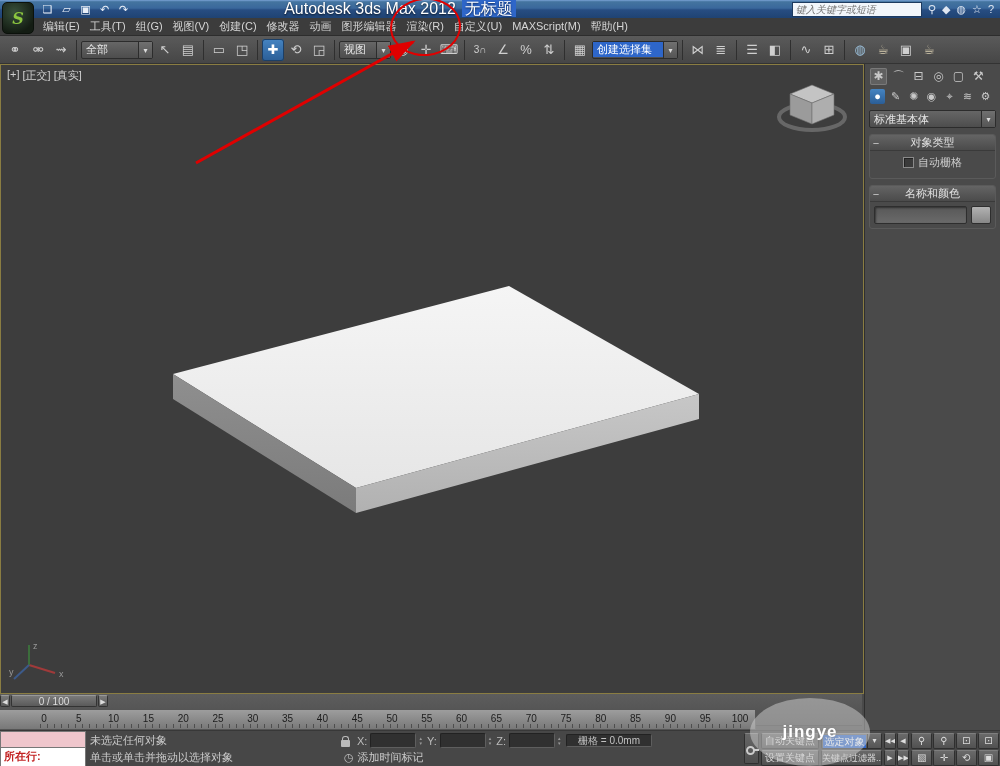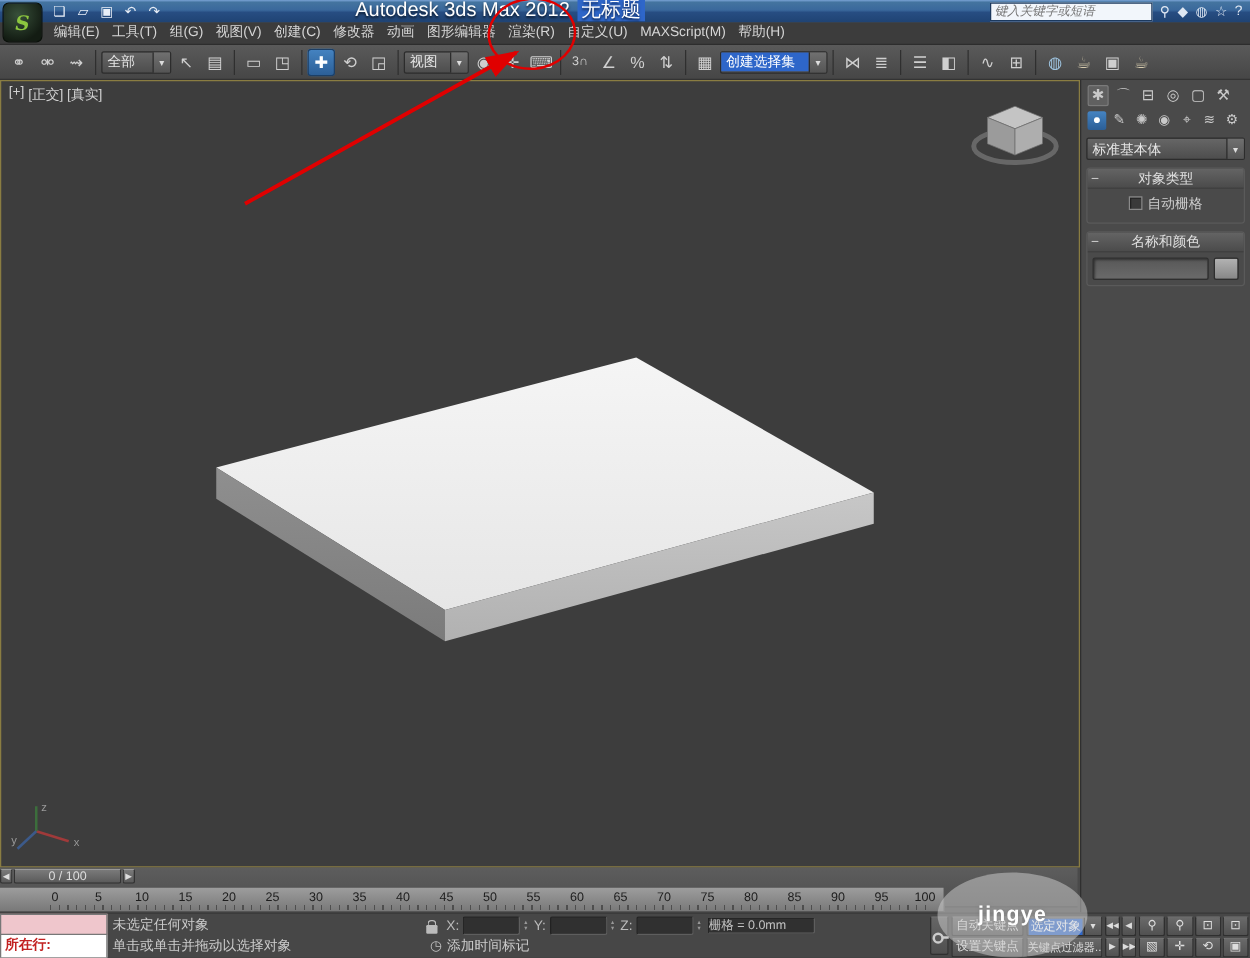--- a/index.html
+++ b/index.html
@@ -96,21 +96,21 @@
   .lock{position:absolute;left:3px;top:5px;width:9px;height:7px;background:#bbb;border-radius:1px;}
   .lock::before{content:"";position:absolute;top:-4px;left:1px;width:5px;height:5px;border:1.5px solid #bbb;
     border-bottom:none;border-radius:3px 3px 0 0;}
   .coords{left:357px;top:2px;display:flex;gap:3px;align-items:center;}
   .coord-label{font-size:11px;color:#bbb;}
   .coord-field{width:44px;height:13px;background:#303030;border:1px solid #222;border-bottom-color:#5e5e5e;
     border-right-color:#5e5e5e;border-radius:2px;display:inline-block;}
   .spin{display:inline-flex;flex-direction:column;font-size:5px;line-height:5px;color:#999;margin-right:2px;}
   .grid-display{left:566px;top:3px;width:86px;height:13px;background:#303030;border:1px solid #222;
     border-bottom-color:#5e5e5e;border-right-color:#5e5e5e;color:#c2c2c2;font-size:10px;line-height:12px;
-    border-radius:2px;box-sizing:border-box;}
+    text-align:center;border-radius:2px;box-sizing:border-box;}
   .timetag{left:344px;top:19px;display:flex;gap:4px;align-items:center;color:#ccc;font-size:11px;line-height:14px;}
   .clock-icon{color:#bfbfbf;font-size:11px;}
   .keybig{left:744px;top:2px;width:15px;height:31px;background:linear-gradient(#666,#4f4f4f);border:1px solid #2f2f2f;
     border-top-color:#828282;border-radius:2px;box-sizing:border-box;}
   .keyicon{position:absolute;left:1px;top:11px;width:13px;height:10px;}
   .keyicon::before{content:"";position:absolute;left:0;top:1px;width:5px;height:5px;border:2px solid #ccc;border-radius:50%;}
   .keyicon::after{content:"";position:absolute;left:8px;top:4px;width:5px;height:2px;background:#ccc;}
   .akbtn{height:16px;background:linear-gradient(#686868,#505050);border:1px solid #2f2f2f;border-top-color:#828282;
     border-radius:2px;color:#ddd;font-size:10px;line-height:14px;text-align:center;box-sizing:border-box;
     white-space:nowrap;overflow:hidden;}
@@ -173,21 +173,21 @@
     <span class="menu-item">自定义(U)</span>
     <span class="menu-item">MAXScript(M)</span>
     <span class="menu-item">帮助(H)</span>
   </div>
 
 <div class="toolbar">
     <span class="tb-icon">⚭</span>
     <span class="tb-icon">⚮</span>
     <span class="tb-icon">⇝</span>
     <span class="tb-sep"></span>
-    <span class="dd" style="width: 56px;">
+    <span class="dd" style="width: 72px;">
       <span class="dd-val">全部</span>
       <span class="dd-arrow">▾</span>
     </span>
     <span class="tb-icon">↖</span>
     <span class="tb-icon">▤</span>
     <span class="tb-sep"></span>
     <span class="tb-icon">▭</span>
     <span class="tb-icon">◳</span>
     <span class="tb-sep"></span>
     <span class="tb-icon active">✚</span>

